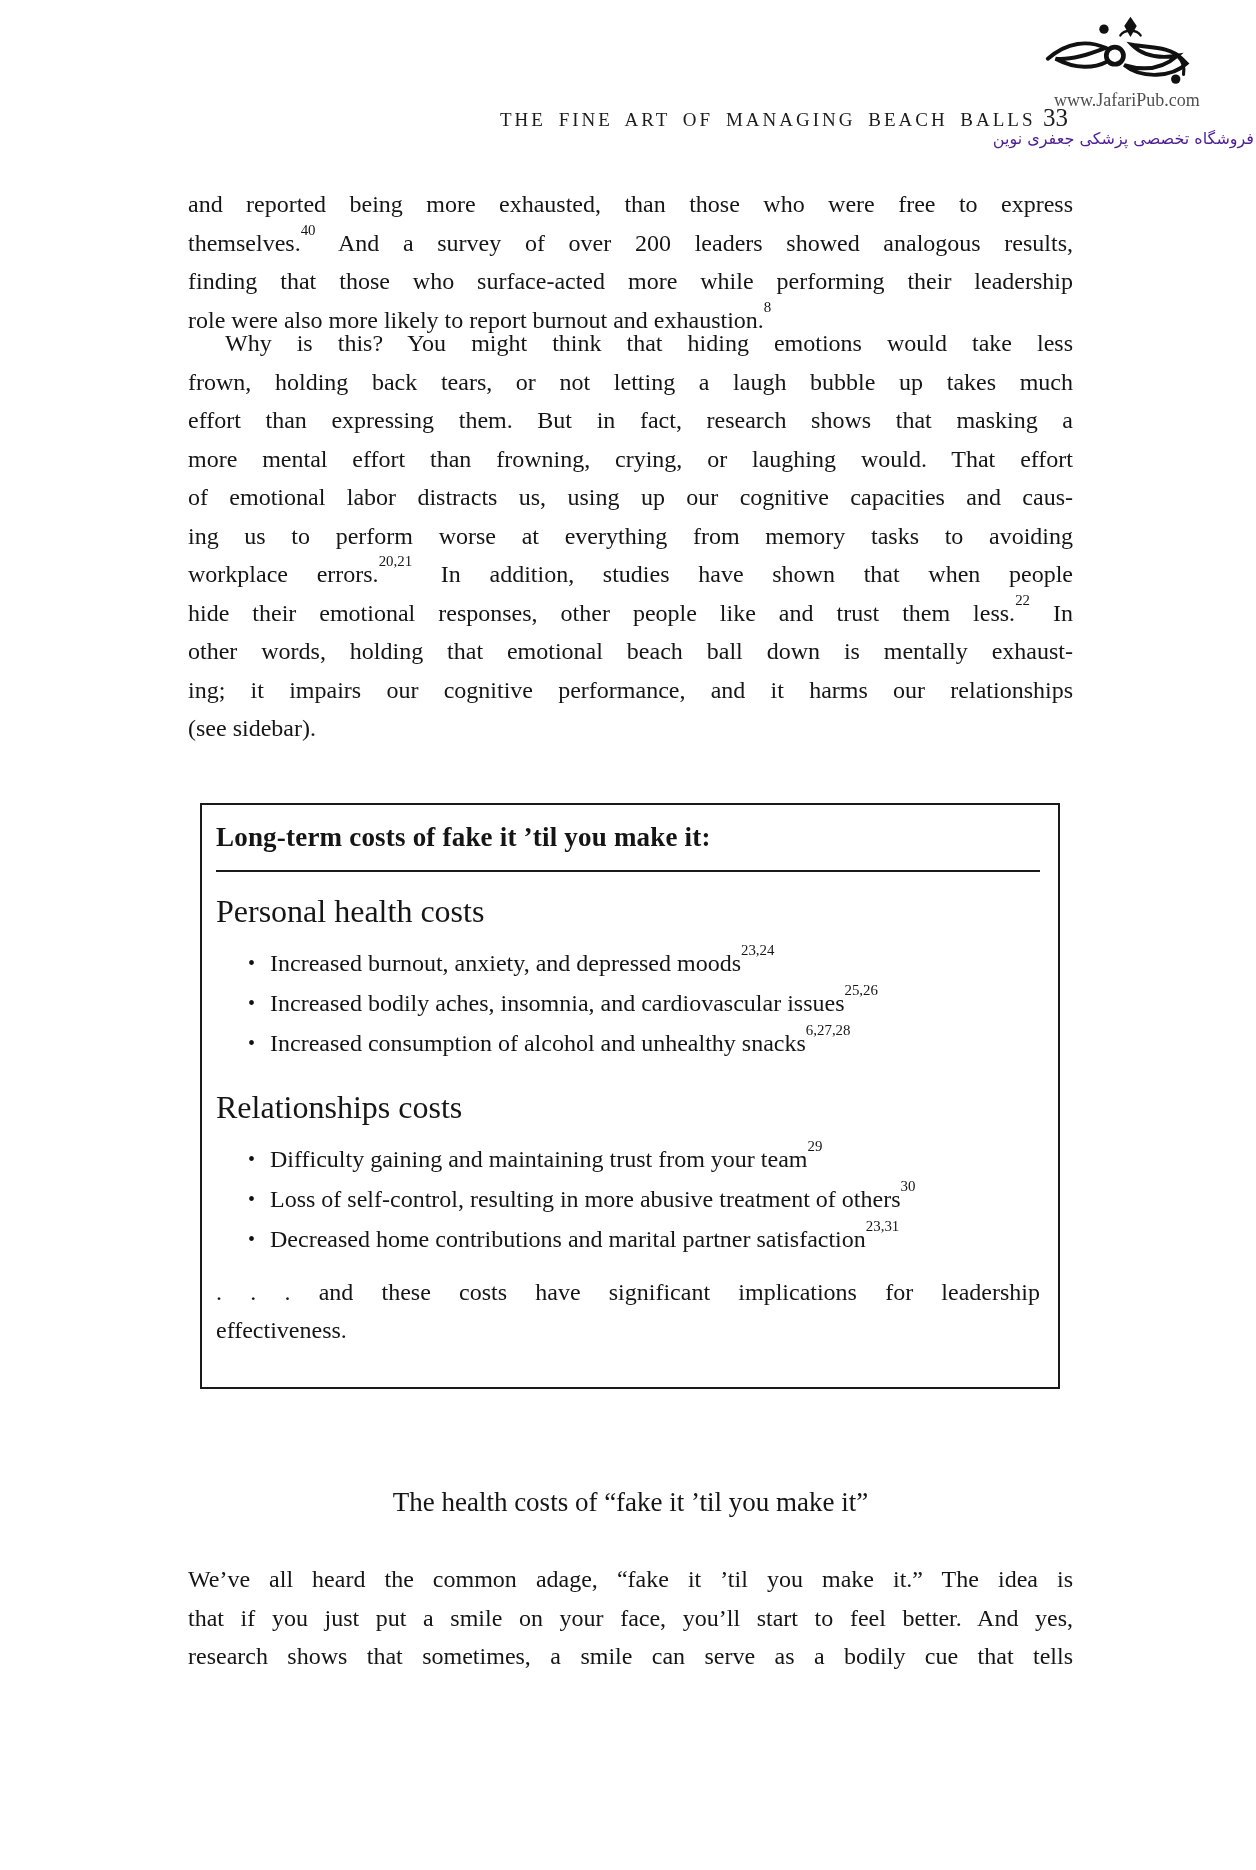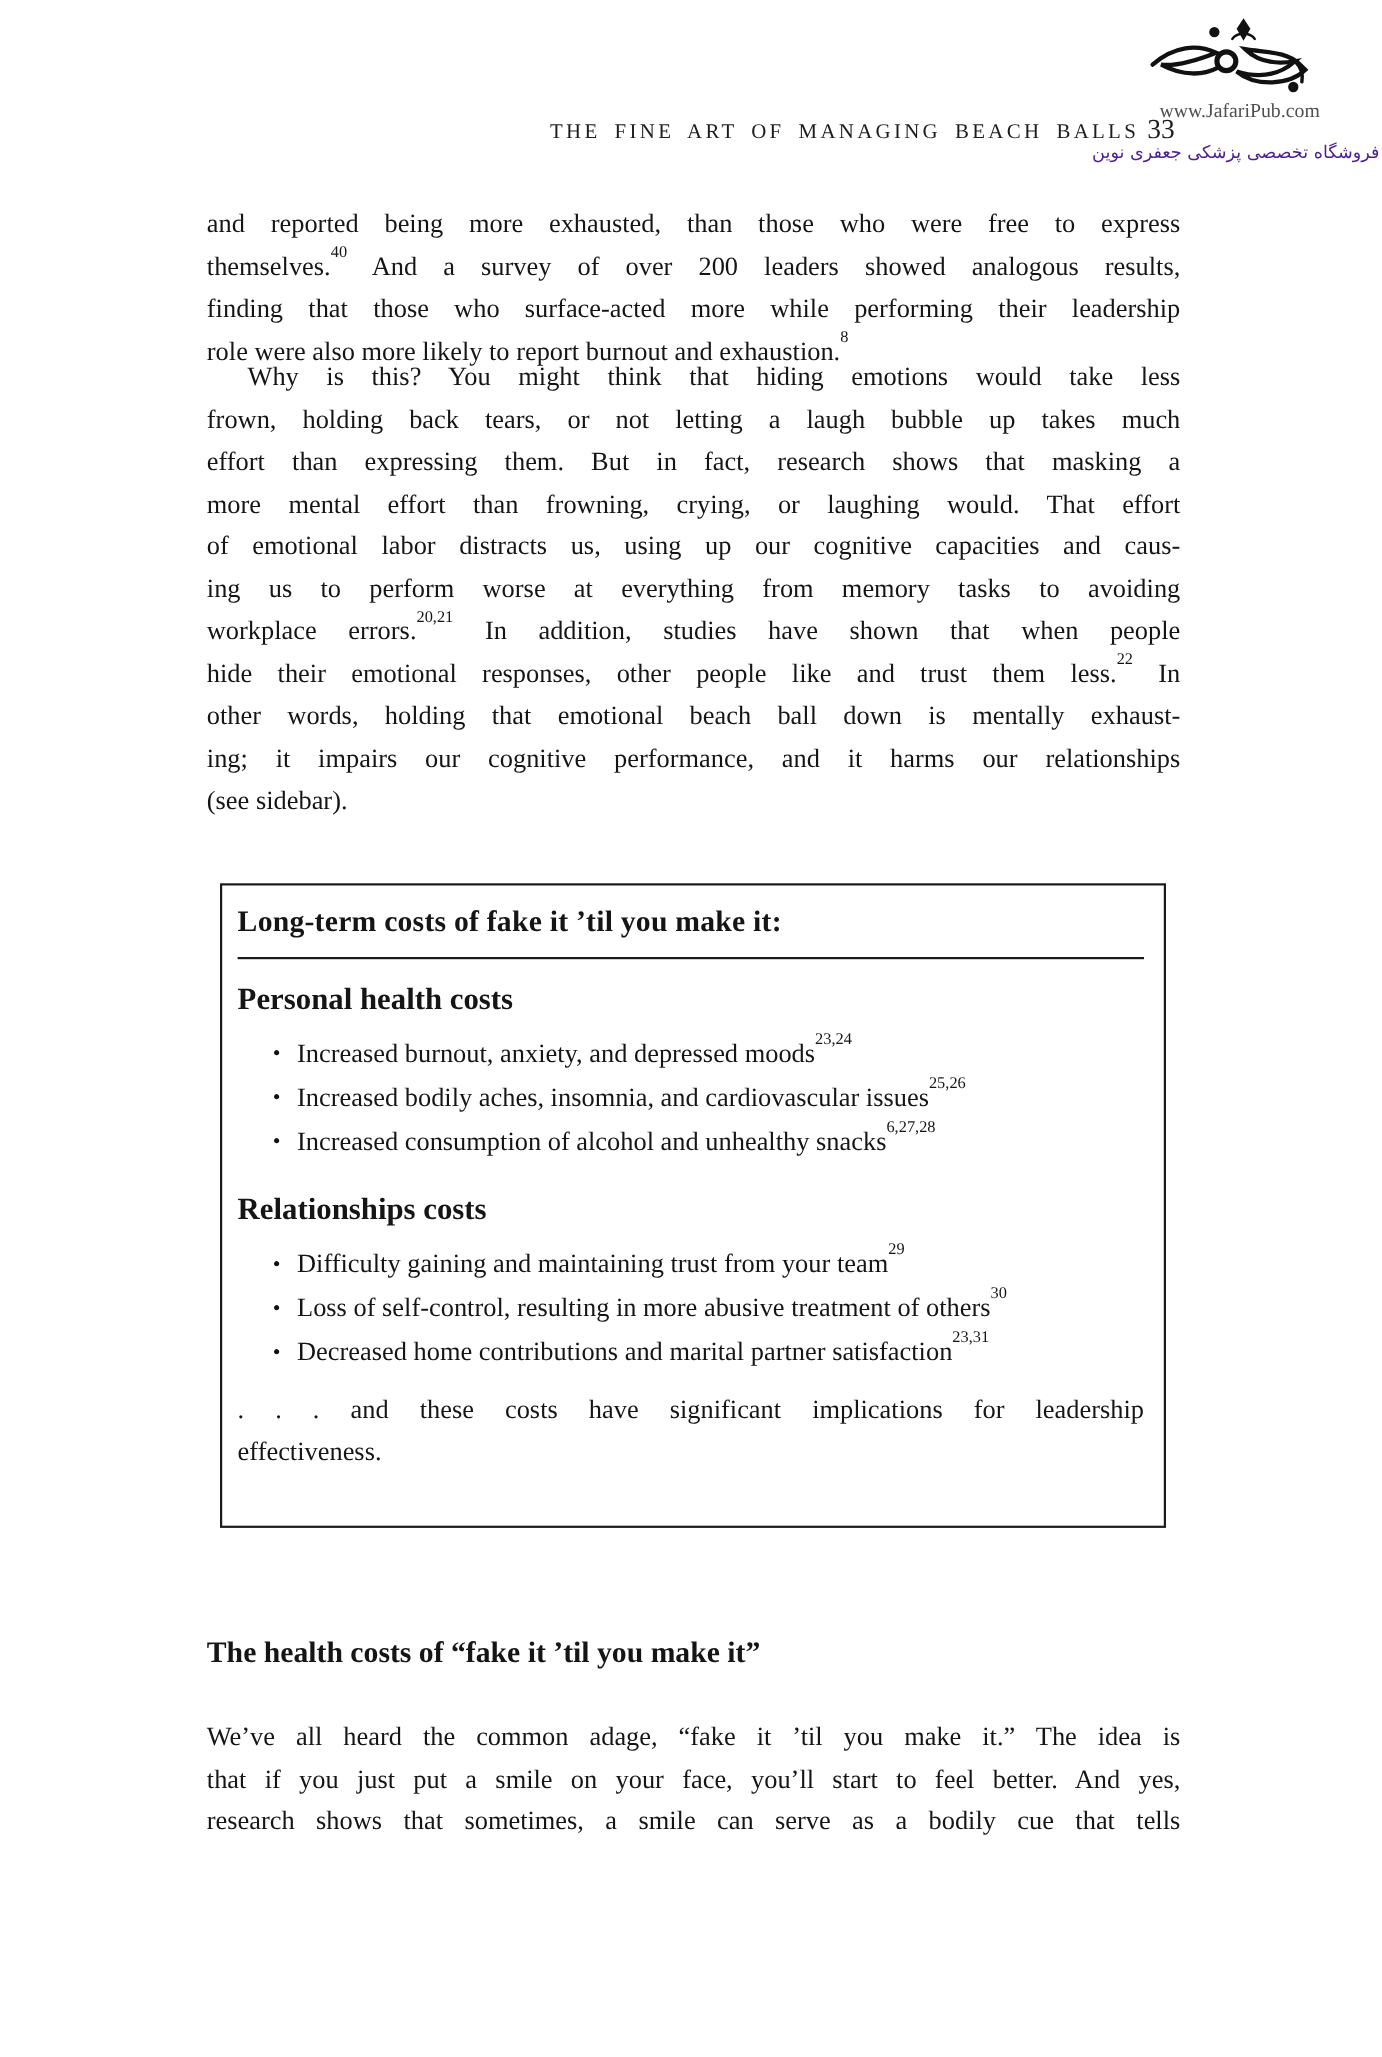--- a/index.html
+++ b/index.html
@@ -33,33 +33,33 @@
   .line.last { text-align-last:left; }
   .line.indent { text-indent:37px; }
   sup { font-size:0.62em; line-height:0; position:relative; top:-0.45em; }
   
   .costbox {
     position:absolute; left:200px; top:803px; width:860px; height:586px;
     border:2px solid #1a1a1a; padding:10px 18px 0 14px;
   }
   .costbox-title { font-size:27px; font-weight:bold; margin-top:7px; letter-spacing:0.2px; }
   .costbox-rule { border:none; border-top:2px solid #1a1a1a; margin:17px 0 0 0; }
-  .cost-heading { font-size:28px; font-weight:bold; margin-top:21px; }
+  .cost-heading { font-size:32px; font-weight:normal; margin-top:21px; }
   .cost-list { list-style:none; margin-top:13px; }
   .cost-list li { position:relative; padding-left:54px; font-size:24px; line-height:40px; }
   .cost-list li .dot {
     position:absolute; left:32px; top:0; font-size:20px; line-height:40px; color:#111;
   }
   .cost-heading.second { margin-top:26px; }
   .closing { margin-top:14px; }
   .closing .line { line-height:38px; }
   
   .subhead {
-    position:absolute; left:188px; top:1487px; width:885px; text-align:left;
-    font-size:27px; font-weight:bold;
+    position:absolute; left:188px; top:1487px; width:885px; text-align:center;
+    font-size:27px; font-weight:normal;
   }
 </style>
 </head>
 <body>
 
 <div class="page">
 
   <svg class="logo-svg" viewBox="0 0 200 100" aria-hidden="true">
     <g fill="none" stroke="#111" stroke-linecap="round">
       <path d="M116 6 L124 18 L116 32 L108 18 Z" fill="#111" stroke="none"></path>

